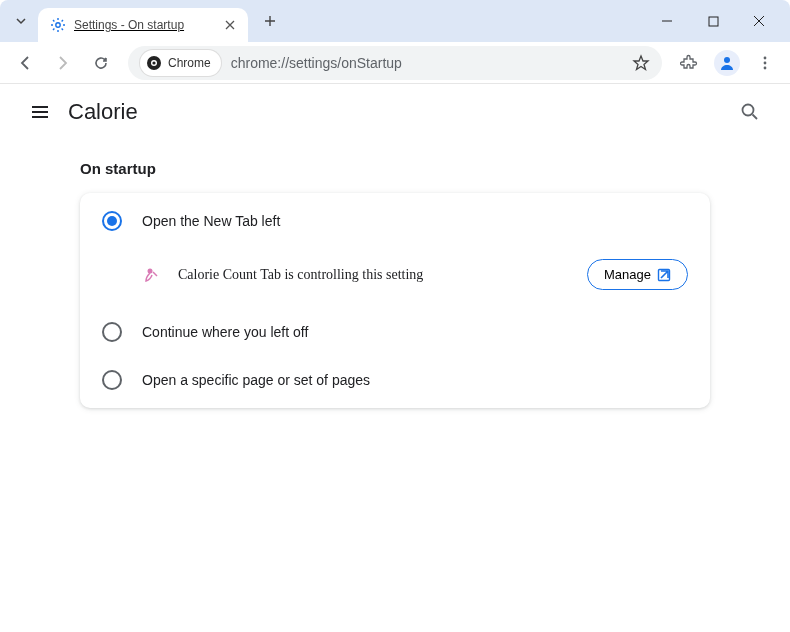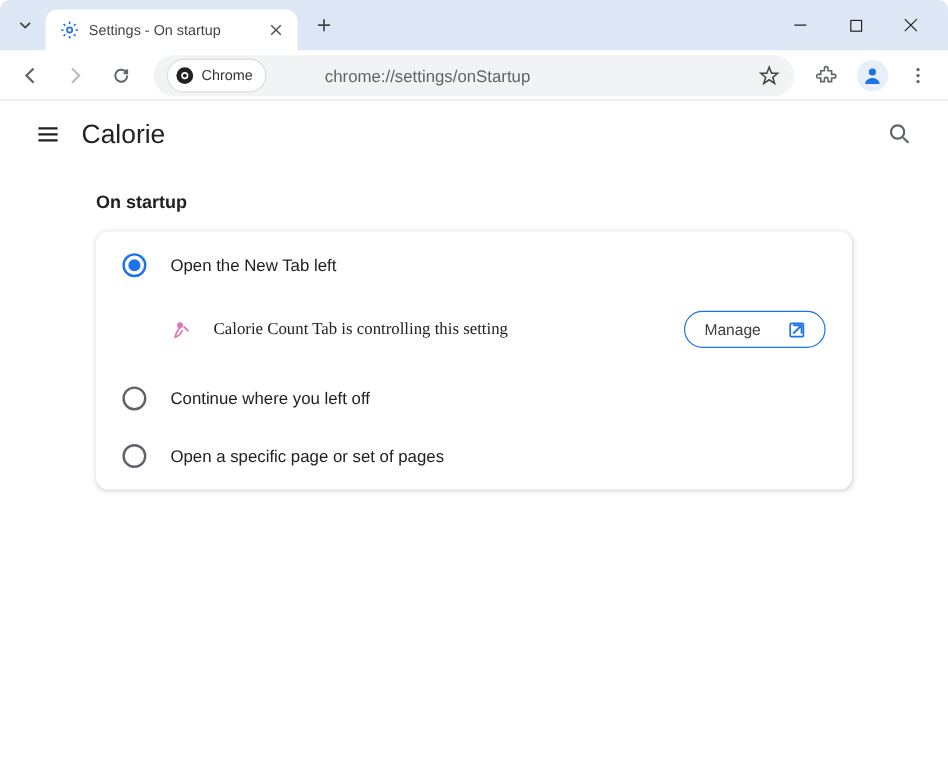--- a/index.html
+++ b/index.html
@@ -1,33 +1,33 @@
 <!DOCTYPE html>
 <html><head>
 <meta charset="utf-8">
 <style>
 * { margin: 0; padding: 0; box-sizing: border-box; font-family: 'Segoe UI', Arial, sans-serif; }
 body { width: 790px; height: 632px; background: #fff; overflow: hidden; }
 
 
 .titlebar { height: 42px; background: #dde7f6; display: flex; align-items: center; padding: 0 8px; border-radius: 8px 8px 0 0; }
 .tab-dropdown { width: 26px; height: 26px; display: flex; align-items: center; justify-content: center; margin-right: 4px; }
-.tab { background: #fff; border-radius: 10px 10px 0 0; height: 34px; display: flex; align-items: center; padding: 0 10px 0 12px; min-width: 210px; margin-top: 8px; }
+.tab { background: #fff; border-radius: 10px 10px 0 0; height: 34px; display: flex; align-items: center; padding: 0 10px 0 12px; min-width: 210px; margin-top: 8px; text-decoration: underline; }
 .tab-favicon { width: 16px; height: 16px; margin-right: 8px; display: flex; align-items: center; justify-content: center; }
 .tab-title { font-size: 12px; color: #444; flex: 1; }
 .tab-close { width: 16px; height: 16px; display: flex; align-items: center; justify-content: center; color: #555; }
 .new-tab { width: 28px; height: 28px; display: flex; align-items: center; justify-content: center; margin-left: 8px; }
 .win-controls { margin-left: auto; display: flex; gap: 0; }
 .win-btn { width: 46px; height: 32px; display: flex; align-items: center; justify-content: center; }
 
 
 .toolbar { height: 42px; background: #fff; display: flex; align-items: center; padding: 0 8px; gap: 4px; border-bottom: 1px solid #e6e6e6; }
 .nav-btn { width: 34px; height: 34px; border-radius: 50%; display: flex; align-items: center; justify-content: center; color: #5f6368; }
 .nav-btn.disabled { color: #bbb; }
-.addr-bar { flex: 1; height: 34px; background: #f1f3f4; border-radius: 17px; display: flex; align-items: center; padding: 0 12px; margin: 0 6px; gap: 40px; }
+.addr-bar { flex: 1; height: 34px; background: #f1f3f4; border-radius: 17px; display: flex; align-items: center; padding: 0 12px; margin: 0 6px; }
 .addr-chip { background: #fff; border-radius: 14px; height: 26px; display: flex; align-items: center; padding: 0 10px 0 6px; gap: 6px; font-size: 12px; color: #333; box-shadow: 0 0 0 1px #ddd; }
 .addr-text { font-size: 14px; color: #5f6368; margin-left: 10px; }
 .addr-actions { margin-left: auto; display: flex; align-items: center; gap: 12px; }
 .tb-icon { width: 34px; height: 34px; display: flex; align-items: center; justify-content: center; color: #5f6368; }
 .profile { width: 26px; height: 26px; border-radius: 50%; background: #e8eefb; display: flex; align-items: center; justify-content: center; }
 
 
 .settings-header { height: 56px; display: flex; align-items: center; padding: 0 20px; }
 .menu-btn { width: 40px; height: 40px; display: flex; align-items: center; justify-content: center; }
 .settings-title { font-size: 22px; color: #202124; margin-left: 8px; }
@@ -38,21 +38,21 @@
 .section-label { font-size: 15px; color: #202124; margin-bottom: 16px; font-weight: bold; }
 .card { background: #fff; border-radius: 10px; box-shadow: 0 1px 3px rgba(60,64,67,0.15), 0 1px 6px rgba(60,64,67,0.1); padding: 4px 0; }
 .row { display: flex; align-items: center; padding: 14px 22px; min-height: 48px; }
 .radio { width: 20px; height: 20px; border: 2px solid #5f6368; border-radius: 50%; margin-right: 20px; flex-shrink: 0; position: relative; }
 .radio.selected { border-color: #1a73e8; }
 .radio.selected::after { content: ''; position: absolute; top: 3px; left: 3px; width: 10px; height: 10px; background: #1a73e8; border-radius: 50%; }
 .row-label { font-size: 14px; color: #202124; }
 .ext-row { display: flex; align-items: center; padding: 14px 22px 18px 62px; }
 .ext-icon { width: 20px; height: 20px; margin-right: 16px; display: flex; align-items: center; justify-content: center; }
 .ext-text { font-size: 14px; color: #202124; flex: 1; font-family: Liberation Serif, serif; }
-.pill-btn { border: 1px solid #1a73e8; color: #404040; background: #fff; border-radius: 18px; padding: 7px 16px; font-size: 13px; display: flex; align-items: center; gap: 23px; cursor: pointer; }
+.pill-btn { border: 1px solid #1a73e8; color: #000000; background: #fff; border-radius: 18px; padding: 7px 16px; font-size: 13px; display: flex; align-items: center; gap: 6px; cursor: pointer; }
 .pill-group { display: flex; gap: 10px; }
 
 svg { display: block; }
 </style>
 </head>
 <body>
 
 <div class="titlebar">
   <div class="tab-dropdown">
     <svg width="12" height="12" viewBox="0 0 12 12">

